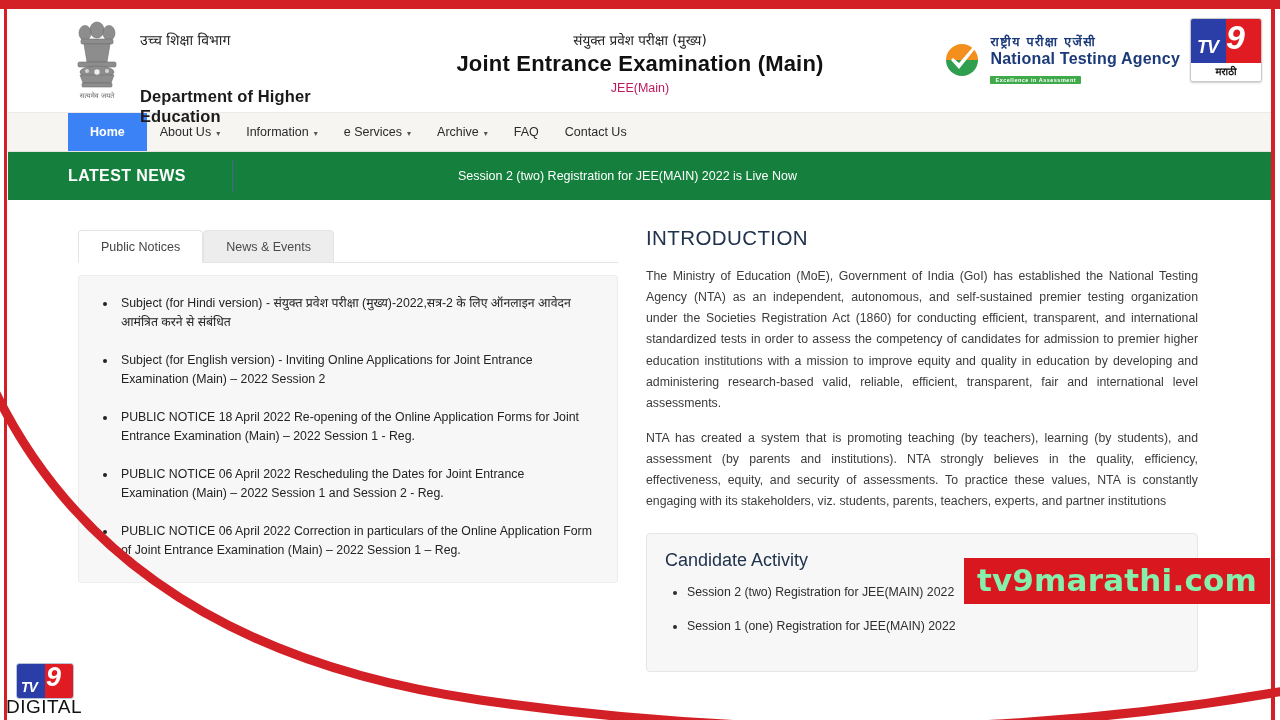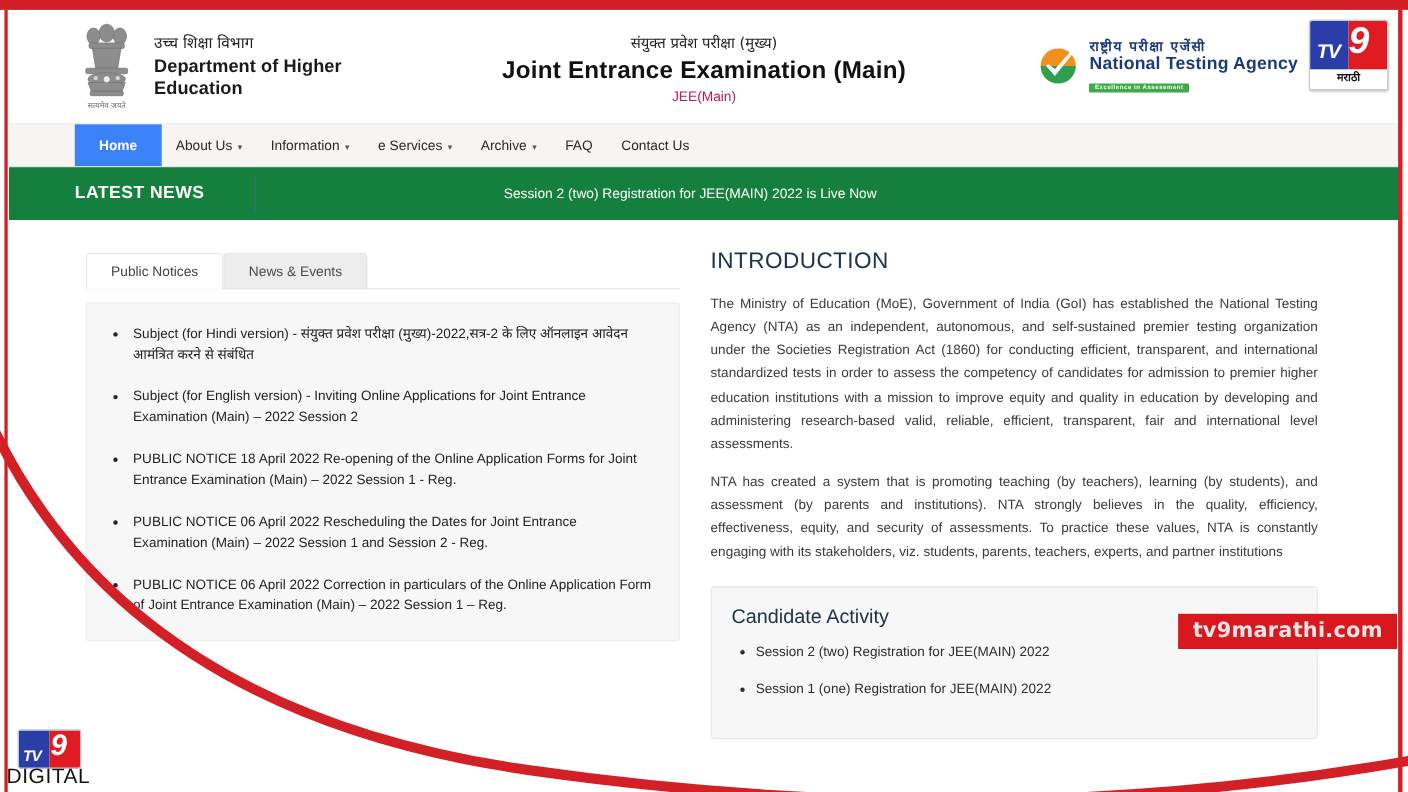--- a/index.html
+++ b/index.html
@@ -86,20 +86,21 @@
     line-height: 1.25;
     font-family: "DejaVu Sans", sans-serif;
   }
   .dept-eng {
     font-size: 16.5px;
     font-weight: bold;
     color: #1a1a1a;
     line-height: 1.22;
     letter-spacing: .1px;
     max-width: 190px;
+    margin-top: 36px;
   }
 
   #center-title {
     position: absolute;
     left: 0; right: 0;
     top: 22px;
     text-align: center;
     pointer-events: none;
   }
   .jee-hindi {
@@ -383,22 +384,22 @@
     line-height: 1.5;
     margin-bottom: 16px;
   }
 
   
   #watermark {
     position: absolute;
     right: 10px;
     top: 558px;
     background: #d8171e;
-    color: #e5e5e5;
-    font-size: 19px;
+    color: #86efac;
+    font-size: 31px;
     font-weight: bold;
     letter-spacing: .2px;
     padding: 4px 13px 6px 13px;
     z-index: 70;
     font-family: "DejaVu Sans", sans-serif;
   }
 
   
   #tv9-digital {
     position: absolute;

